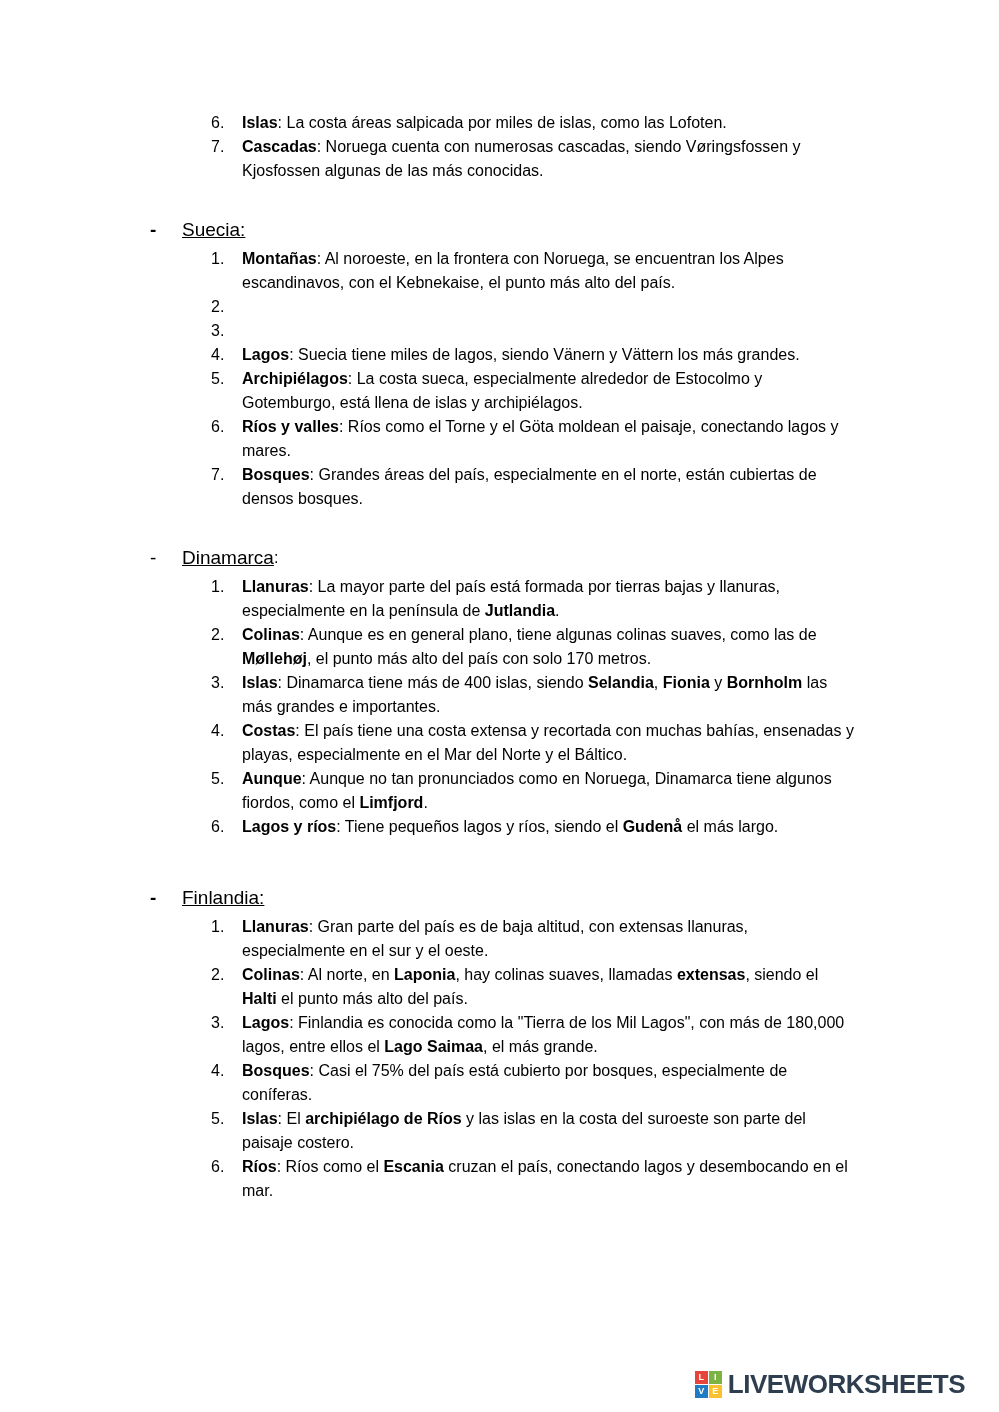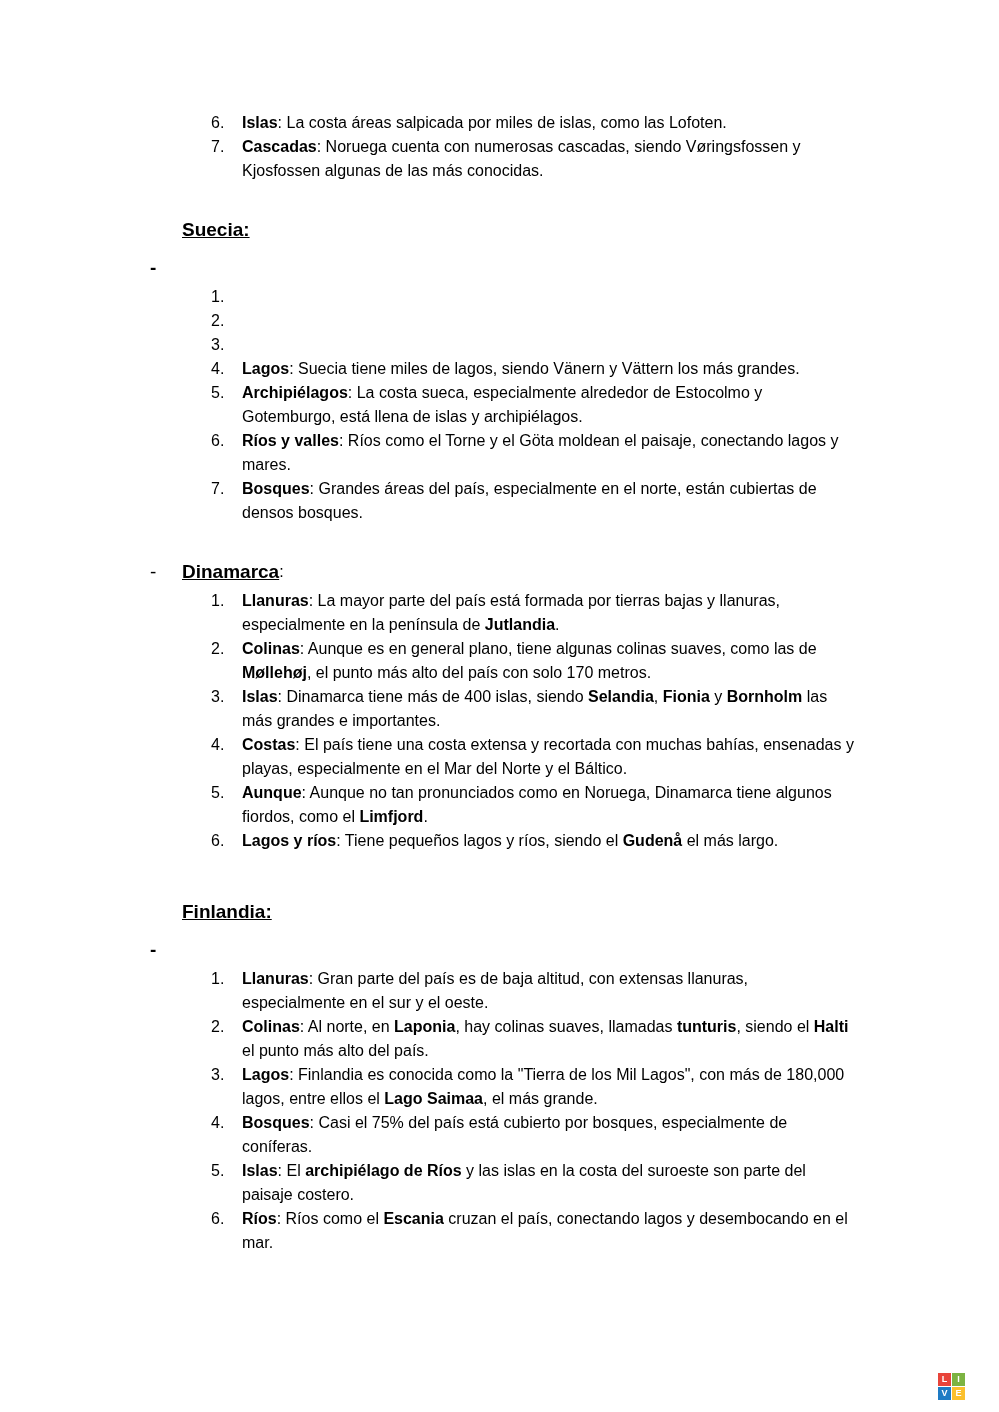--- a/index.html
+++ b/index.html
@@ -21,32 +21,32 @@
   }
   .list { width: 100%; }
   .item {
     display: flex;
     padding-left: 61px;
     font-size: 16px;
     line-height: 24px;
   }
   .num { flex: 0 0 31px; }
   .body { flex: 1; }
-  .b { font-weight: bold; margin-top: 38px; }
+  .b { font-weight: bold; }
   .section { margin-top: 34px; }
   .section.gap-lg { margin-top: 46px; }
   .heading {
     display: flex;
     font-size: 19px;
     line-height: 26px;
     margin-bottom: 4px;
   }
   .bullet { flex: 0 0 32px; }
   .bullet.b { font-weight: bold; }
-  .title { font-weight: bold; text-decoration: underline; }
+  .title { font-weight: normal; text-decoration: underline; }
   .suffix { font-weight: normal; font-size: 16px; align-self: flex-end; }
   .footer {
     position: absolute;
     right: 34px;
     bottom: 12px;
     display: flex;
     align-items: center;
     gap: 6px;
   }
   .logo {
@@ -87,20 +87,21 @@
       </div>
     <div>
         <section class="section">
           <div class="heading">
             <span class="bullet b">-</span>
             <span class="title">Suecia:</span>
           </div>
           <div class="list">
             <div class="item">
               <span class="num">1.</span>
+              <div class="body"><span class="b">Montañas</span><span>: Al noroeste, en la frontera con Noruega, se encuentran los Alpes escandinavos, con el Kebnekaise, el punto más alto del país.</span></div>
             </div>
             <div class="item">
               <span class="num">2.</span>
             </div>
             <div class="item">
               <span class="num">3.</span>
             </div>
             <div class="item">
               <span class="num">4.</span>
               <div class="body"><span class="b">Lagos</span><span>: Suecia tiene miles de lagos, siendo Vänern y Vättern los más grandes.</span></div>
@@ -157,21 +158,21 @@
             <span class="bullet b">-</span>
             <span class="title">Finlandia:</span>
           </div>
           <div class="list">
             <div class="item">
               <span class="num">1.</span>
               <div class="body"><span class="b">Llanuras</span><span>: Gran parte del país es de baja altitud, con extensas llanuras, especialmente en el sur y el oeste.</span></div>
             </div>
             <div class="item">
               <span class="num">2.</span>
-              <div class="body"><span class="b">Colinas</span><span>: Al norte, en </span><span class="b">Laponia</span><span>, hay colinas suaves, llamadas </span><span class="b">tunturis</span><span>, siendo el </span><span class="b">Halti</span><span> el punto más alto del país.</span></div>
+              <div class="body"><span class="b">Colinas</span><span>: Al norte, en </span><span class="b">Laponia</span><span>, hay colinas suaves, llamadas </span><span class="b">extensas</span><span>, siendo el </span><span class="b">Halti</span><span> el punto más alto del país.</span></div>
             </div>
             <div class="item">
               <span class="num">3.</span>
               <div class="body"><span class="b">Lagos</span><span>: Finlandia es conocida como la "Tierra de los Mil Lagos", con más de 180,000 lagos, entre ellos el </span><span class="b">Lago Saimaa</span><span>, el más grande.</span></div>
             </div>
             <div class="item">
               <span class="num">4.</span>
               <div class="body"><span class="b">Bosques</span><span>: Casi el 75% del país está cubierto por bosques, especialmente de coníferas.</span></div>
             </div>
             <div class="item">
@@ -186,14 +187,15 @@
         </section>
       </div>
   </div>
   <div class="footer">
     <span class="logo">
         <span class="sq" style="background: rgb(232, 68, 58);">L</span>
         <span class="sq" style="background: rgb(124, 179, 66);">I</span>
         <span class="sq" style="background: rgb(30, 123, 196);">V</span>
         <span class="sq" style="background: rgb(251, 192, 45);">E</span>
       </span>
+    <span class="brand" style="color: rgb(46, 62, 78);">LIVEWORKSHEETS</span>
   </div>
 </div>
 
 </body></html>

